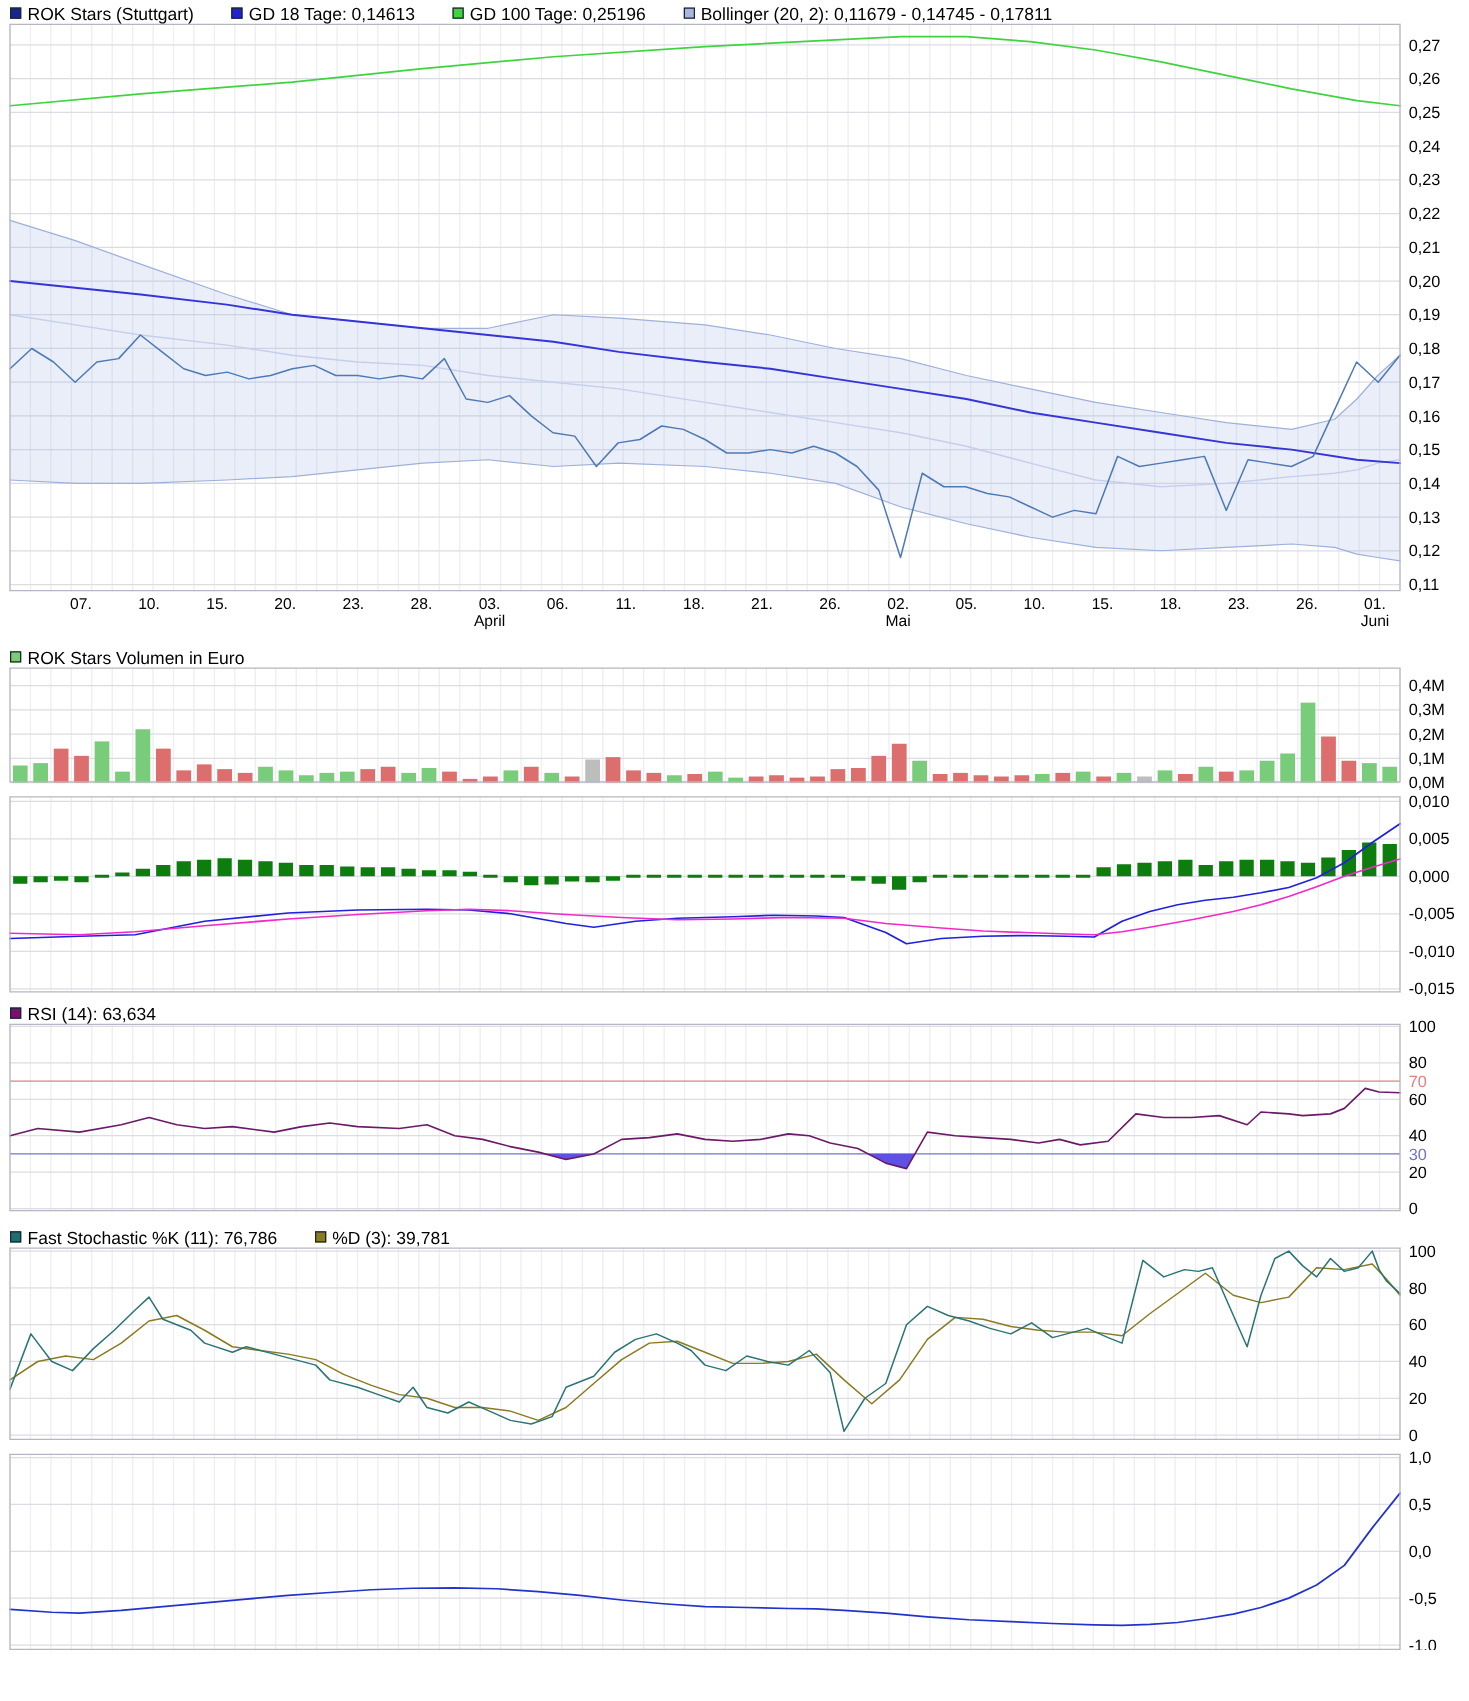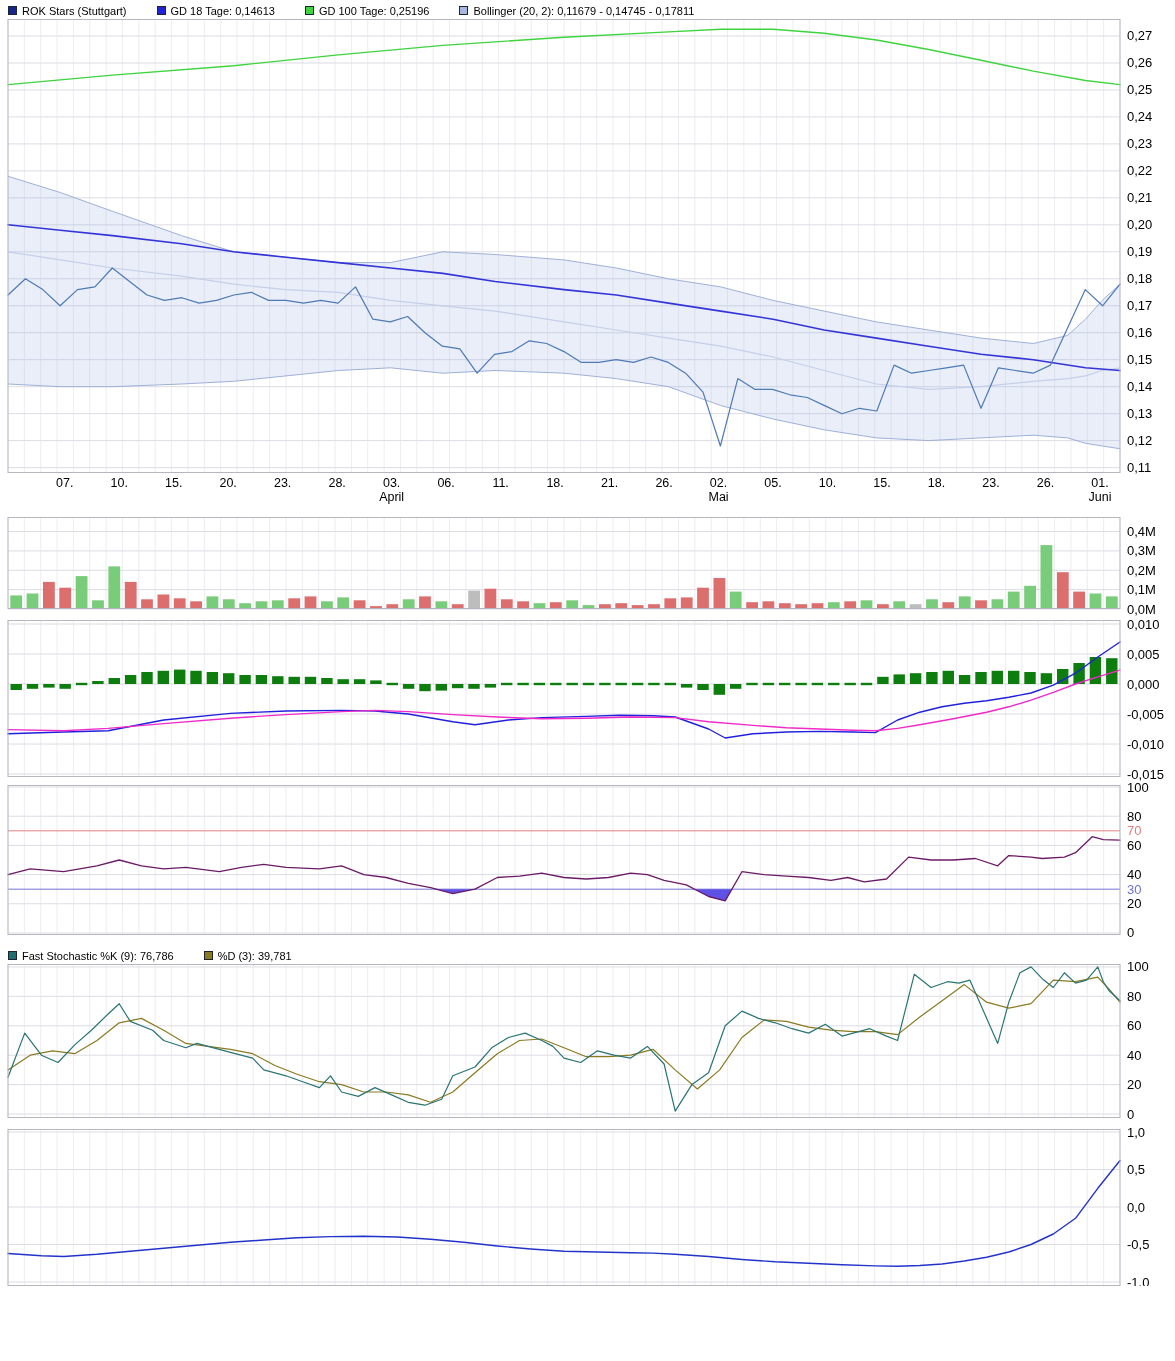--- a/index.html
+++ b/index.html
@@ -1,19 +1,19 @@
 <!DOCTYPE html>
 <html><head>
 <meta charset="utf-8">
 <style>
   html,body{margin:0;padding:0;background:#fff}
   body{width:1175px;font-family:"Liberation Sans",sans-serif;color:#000}
   .panel{display:block}
   .legend{display:flex;align-items:center;height:17px;padding-left:8px}
-  .lg-item{display:inline-flex;align-items:center;margin-right:30px;font-size:11px;white-space:nowrap;color:#000}
+  .lg-item{display:inline-flex;align-items:center;margin-right:30px;font-size:14px;white-space:nowrap;color:#000}
   .sw{width:9px;height:9px;border:1px solid #1b2430;margin-right:5px;display:inline-block;box-sizing:border-box}
   svg{display:block;overflow:visible}
 </style>
 </head>
 <body>
 
 <div>
 
   <section class="panel" style="margin-top:2px">
     <div class="legend" id="legend-0">
@@ -166,20 +166,26 @@
         <text x="882.032" y="468" fill="#000" font-size="12.5" text-anchor="middle" font-family="&quot;Liberation Sans&quot;, sans-serif">15.</text>
         <text x="936.52" y="468" fill="#000" font-size="12.5" text-anchor="middle" font-family="&quot;Liberation Sans&quot;, sans-serif">18.</text>
         <text x="991.008" y="468" fill="#000" font-size="12.5" text-anchor="middle" font-family="&quot;Liberation Sans&quot;, sans-serif">23.</text>
         <text x="1045.496" y="468" fill="#000" font-size="12.5" text-anchor="middle" font-family="&quot;Liberation Sans&quot;, sans-serif">26.</text>
         <text x="1099.984" y="468" fill="#000" font-size="12.5" text-anchor="middle" font-family="&quot;Liberation Sans&quot;, sans-serif">01.</text>
         <text x="1099.984" y="482" fill="#000" font-size="12.5" text-anchor="middle" font-family="&quot;Liberation Sans&quot;, sans-serif">Juni</text>
       </svg>
   </section>
 
   <section class="panel" style="margin-top:12px">
+    <div class="legend" id="legend-1">
+        <span class="lg-item">
+          <span class="sw" style="background: rgb(121, 204, 121);"></span>
+          <span>ROK Stars Volumen in Euro</span>
+        </span>
+      </div>
     <svg id="chart-1" width="1175" height="94" viewBox="0 0 1175 94">
         <line x1="8" y1="0" x2="8" y2="92" stroke="#ededf2" stroke-width="1"></line>
         <line x1="24.352941176470587" y1="0" x2="24.352941176470587" y2="92" stroke="#ededf2" stroke-width="1"></line>
         <line x1="40.705882352941174" y1="0" x2="40.705882352941174" y2="92" stroke="#ededf2" stroke-width="1"></line>
         <line x1="57.05882352941177" y1="0" x2="57.05882352941177" y2="92" stroke="#ededf2" stroke-width="1"></line>
         <line x1="73.41176470588235" y1="0" x2="73.41176470588235" y2="92" stroke="#ededf2" stroke-width="1"></line>
         <line x1="89.76470588235294" y1="0" x2="89.76470588235294" y2="92" stroke="#ededf2" stroke-width="1"></line>
         <line x1="106.11764705882354" y1="0" x2="106.11764705882354" y2="92" stroke="#ededf2" stroke-width="1"></line>
         <line x1="122.47058823529412" y1="0" x2="122.47058823529412" y2="92" stroke="#ededf2" stroke-width="1"></line>
         <line x1="138.8235294117647" y1="0" x2="138.8235294117647" y2="92" stroke="#ededf2" stroke-width="1"></line>
@@ -476,20 +482,26 @@
         <rect x="1073.4" y="43.0" width="11.4" height="21.0" fill="#0d7d0d"></rect>
         <rect x="1089.7" y="37.0" width="11.4" height="27.0" fill="#0d7d0d"></rect>
         <rect x="1106.1" y="38.2" width="11.4" height="25.8" fill="#0d7d0d"></rect>
         <polyline points="8.0,113.8 63.6,112.0 108.1,110.8 163.7,100.0 230.4,93.4 286.0,91.0 341.6,90.4 375.0,91.0 408.3,94.0 452.8,101.8 475.0,104.8 508.4,100.0 541.8,97.6 586.2,96.4 619.6,95.2 653.0,95.8 675.2,97.0 708.6,109.0 725.2,118.0 753.0,113.8 786.4,112.0 819.8,111.4 853.1,112.0 875.4,112.6 897.6,100.0 919.8,92.2 942.1,86.8 964.3,83.2 986.6,80.8 1008.8,77.2 1031.0,73.0 1053.3,65.2 1075.5,53.2 1097.8,37.0 1120.0,22.0" fill="none" stroke="#2020dd" stroke-width="1.4" stroke-linejoin="round" stroke-linecap="round"></polyline>
         <polyline points="8.0,109.6 63.6,110.8 108.1,108.4 163.7,103.6 230.4,98.2 286.0,94.6 341.6,91.6 375.0,90.4 408.3,91.6 452.8,94.6 497.3,97.0 541.8,98.8 586.2,98.2 630.7,97.0 675.2,97.6 708.6,101.8 753.0,105.4 786.4,107.8 819.8,109.0 853.1,110.2 875.4,110.8 897.6,108.4 919.8,104.8 953.2,98.8 986.6,92.2 1008.8,86.8 1031.0,80.2 1053.3,72.4 1075.5,64.0 1097.8,56.8 1120.0,50.2" fill="none" stroke="#f02ac8" stroke-width="1.4" stroke-linejoin="round" stroke-linecap="round"></polyline>
         <rect x="8" y="0.5" width="1112" height="156" fill="none" stroke="#b6b6c2" stroke-width="1"></rect>
       </svg>
   </section>
 
   <section class="panel" style="margin-top:8px">
+    <div class="legend" id="legend-3">
+        <span class="lg-item">
+          <span class="sw" style="background: rgb(122, 16, 112);"></span>
+          <span>RSI (14): 63,634</span>
+        </span>
+      </div>
     <svg id="chart-3" width="1175" height="150" viewBox="0 0 1175 150">
         <line x1="8" y1="0" x2="8" y2="150" stroke="#ededf2" stroke-width="1"></line>
         <line x1="24.352941176470587" y1="0" x2="24.352941176470587" y2="150" stroke="#ededf2" stroke-width="1"></line>
         <line x1="40.705882352941174" y1="0" x2="40.705882352941174" y2="150" stroke="#ededf2" stroke-width="1"></line>
         <line x1="57.05882352941177" y1="0" x2="57.05882352941177" y2="150" stroke="#ededf2" stroke-width="1"></line>
         <line x1="73.41176470588235" y1="0" x2="73.41176470588235" y2="150" stroke="#ededf2" stroke-width="1"></line>
         <line x1="89.76470588235294" y1="0" x2="89.76470588235294" y2="150" stroke="#ededf2" stroke-width="1"></line>
         <line x1="106.11764705882354" y1="0" x2="106.11764705882354" y2="150" stroke="#ededf2" stroke-width="1"></line>
         <line x1="122.47058823529412" y1="0" x2="122.47058823529412" y2="150" stroke="#ededf2" stroke-width="1"></line>
         <line x1="138.8235294117647" y1="0" x2="138.8235294117647" y2="150" stroke="#ededf2" stroke-width="1"></line>
@@ -573,21 +585,21 @@
         <polygon points="694.7,104.2 708.6,111.5 725.2,115.9 731.9,104.2" fill="#5f51e4" stroke="none"></polygon>
         <polyline points="8.0,89.6 30.2,83.8 63.6,86.7 97.0,80.8 119.2,75.0 141.4,80.8 163.7,83.8 185.9,82.3 219.3,86.7 241.5,82.3 263.8,79.4 286.0,82.3 319.4,83.8 341.6,80.8 363.8,89.6 386.1,92.5 408.3,98.3 430.6,102.7 452.8,108.6 475.0,104.2 497.3,92.5 519.5,91.1 541.8,88.1 564.0,92.5 586.2,94.0 608.5,92.5 630.7,88.1 647.4,89.6 664.1,95.4 686.3,99.8 708.6,111.5 725.2,115.9 741.9,86.7 764.2,89.6 786.4,91.1 808.6,92.5 830.9,95.4 847.6,92.5 864.2,96.9 886.5,94.0 908.7,72.1 931.0,75.0 953.2,75.0 975.4,73.5 997.7,80.8 1008.8,70.6 1031.0,72.1 1042.2,73.5 1064.4,72.1 1075.5,67.7 1092.2,51.7 1103.3,54.6 1120.0,55.2" fill="none" stroke="#6b1a66" stroke-width="1.3" stroke-linejoin="round" stroke-linecap="round"></polyline>
         <rect x="8" y="0.5" width="1112" height="149" fill="none" stroke="#b6b6c2" stroke-width="1"></rect>
       </svg>
   </section>
 
   <section class="panel" style="margin-top:12px">
     <div class="legend" id="legend-4">
         <span class="lg-item">
           <span class="sw" style="background: rgb(31, 111, 111);"></span>
-          <span>Fast Stochastic %K (9): 76,786</span>
+          <span>Fast Stochastic %K (11): 76,786</span>
         </span>
         <span class="lg-item">
           <span class="sw" style="background: rgb(138, 122, 32);"></span>
           <span>%D (3): 39,781</span>
         </span>
       </div>
     <svg id="chart-4" width="1175" height="154" viewBox="0 0 1175 154">
         <line x1="8" y1="0" x2="8" y2="154" stroke="#ededf2" stroke-width="1"></line>
         <line x1="24.352941176470587" y1="0" x2="24.352941176470587" y2="154" stroke="#ededf2" stroke-width="1"></line>
         <line x1="40.705882352941174" y1="0" x2="40.705882352941174" y2="154" stroke="#ededf2" stroke-width="1"></line>

